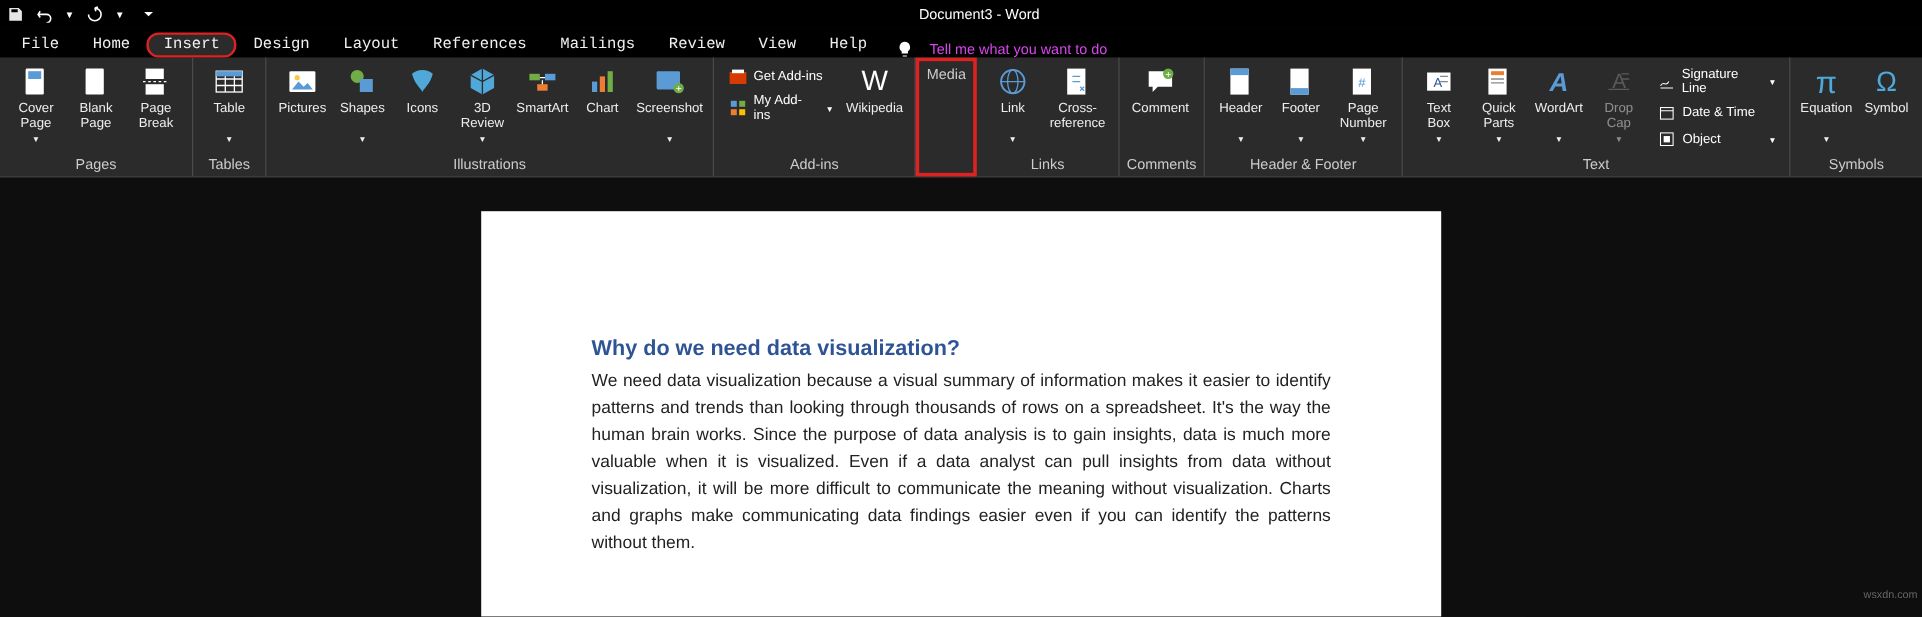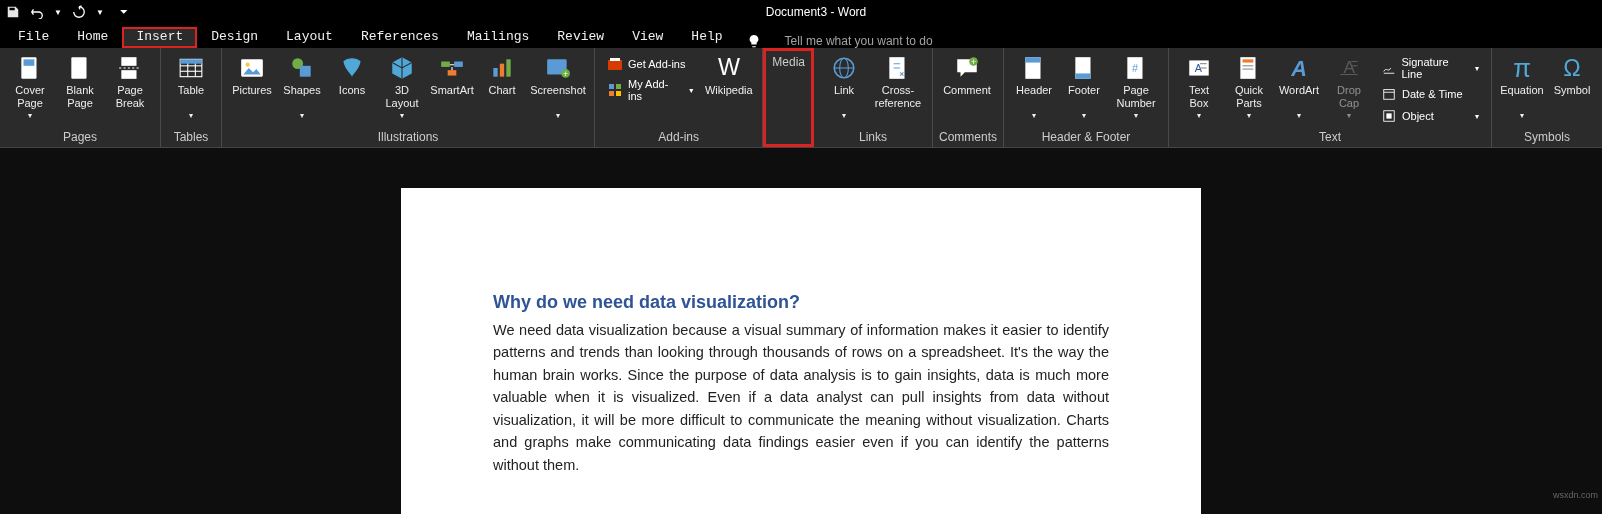--- a/index.html
+++ b/index.html
@@ -3,37 +3,37 @@
 <meta charset="utf-8">
 <style>
 * { margin: 0; padding: 0; box-sizing: border-box; font-family: "Segoe UI", Arial, sans-serif; }
 body { background: #1a1a1a; color: #fff; width: 1602px; height: 514px; overflow: hidden; position: relative; }
 .titlebar { height: 24px; background: #000; display: flex; align-items: center; padding: 0 6px; position: relative; }
 .qa { display: flex; gap: 10px; align-items: center; color: #fff; font-size: 13px; }
 .qa span { cursor: pointer; }
 .title { position: absolute; left: 50%; transform: translateX(-50%); font-size: 12px; margin-left: 15px; }
 .tabs { height: 24px; background: #000; display: flex; align-items: flex-end; padding: 0 4px; gap: 0; font-size: 13px; }
 .tab { padding: 2px 14px 4px 14px; cursor: pointer; color: #f0f0f0; font-family: Liberation Mono, monospace; }
-.tab.sel { background: #2b2b2b; }
+.tab.sel { background: #2b2b2b; border-radius: 10px; }
 .tab.boxed { border: 2px solid #d22; padding: 0 12px 2px 12px; }
-.tellme { display: flex; align-items: center; gap: 24px; margin-left: 10px; font-size: 12px; color: #a3a3a3; }
+.tellme { display: flex; align-items: center; gap: 14px; margin-left: 10px; font-size: 12px; color: #d946ef; }
 .ribbon { height: 100px; background: #2b2b2b; display: flex; align-items: stretch; border-bottom: 1px solid #444; }
 .group { display: flex; flex-direction: column; border-right: 1px solid #4a4a4a; padding: 2px 6px 0 6px; }
 .group-items { flex: 1; display: flex; align-items: flex-start; gap: 2px; }
 .group-label { font-size: 12px; text-align: center; color: #ccc; padding: 2px 0 3px 0; }
 .btn { display: flex; flex-direction: column; align-items: center; justify-content: flex-start; width: 48px; padding: 4px 2px 0 2px; font-size: 11px; color: #eee; cursor: pointer; line-height: 1.15; text-align: center; }
 .btn .ic { width: 28px; height: 28px; display: flex; align-items: center; justify-content: center; margin-bottom: 2px; }
 .btn .lbl { min-height: 26px; display: flex; align-items: flex-start; justify-content: center; }
 .caret { font-size: 8px; margin-top: 1px; }
 .vstack { display: flex; flex-direction: column; gap: 2px; padding-top: 4px; }
 .small { display: flex; align-items: center; gap: 5px; font-size: 11px; padding: 2px 6px; cursor: pointer; }
 .small .sic { width: 16px; height: 16px; display: flex; align-items: center; justify-content: center; }
 .red-box { border: 3px solid #d22; }
 .doc-area { position: absolute; top: 148px; left: 0; right: 0; bottom: 0; background: #0e0e0e; display: flex; justify-content: center; overflow: hidden; }
-.page { width: 800px; background: #fff; color: #222; margin-top: 40px; padding: 104px 92px 40px 92px; }
+.page { width: 800px; background: #fff; color: #222; margin-top: 28px; padding: 104px 92px 40px 92px; }
 .page h2 { color: #2f5496; font-size: 18px; font-weight: 600; margin-bottom: 6px; }
 .page p { font-size: 14.5px; line-height: 1.55; text-align: justify; }
 svg { display: block; }
 .watermark { position:absolute; right:4px; bottom:14px; font-size:9px; color:#666; }
 </style>
 </head>
 <body>
 
 <div class="titlebar">
   <div class="qa">
@@ -170,21 +170,21 @@
           <div class="lbl">Icons</div>
         </div>
       <div class="btn">
           <div class="ic">
             <svg width="26" height="26" viewBox="0 0 24 24">
               <path d="M12 2l9 5v10l-9 5-9-5V7z" fill="#4fa8d8"></path>
               <path d="M12 2v20M3 7l9 5 9-5" stroke="#2b2b2b" fill="none"></path>
             </svg>
           </div>
           <div class="lbl" style="white-space:pre-line">3D
-Layout</div>
+Review</div>
           <span class="caret">▾</span>
         </div>
       <div class="btn">
           <div class="ic">
             <svg width="26" height="26" viewBox="0 0 24 24">
               <rect x="2" y="6" width="8" height="5" fill="#70ad47"></rect>
               <rect x="14" y="6" width="8" height="5" fill="#5b9bd5"></rect>
               <rect x="8" y="14" width="8" height="5" fill="#ed7d31"></rect>
               <path d="M10 9h4M12 11v3" stroke="#fff"></path>
             </svg>

